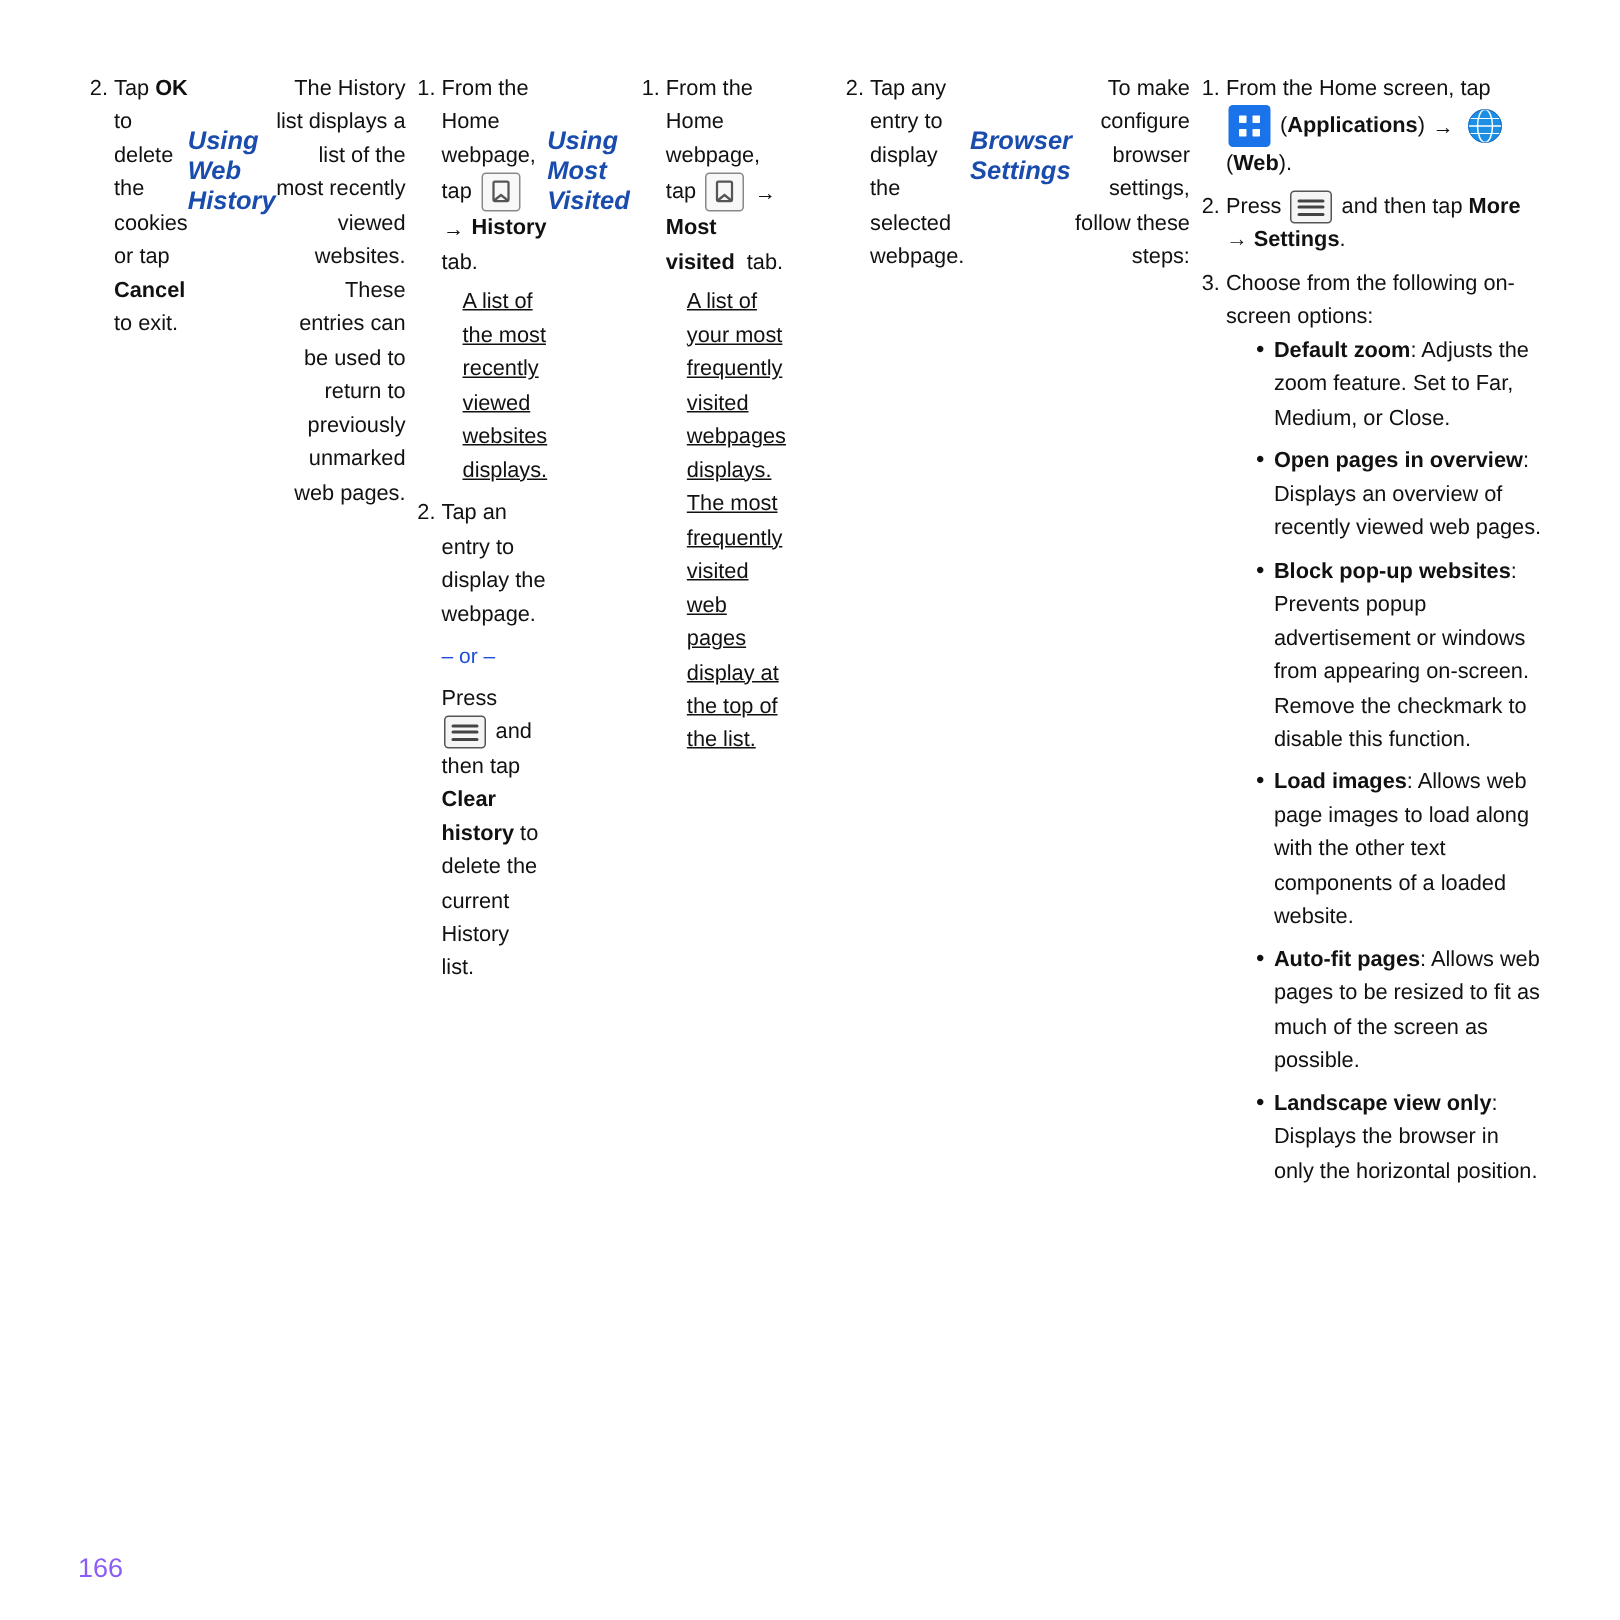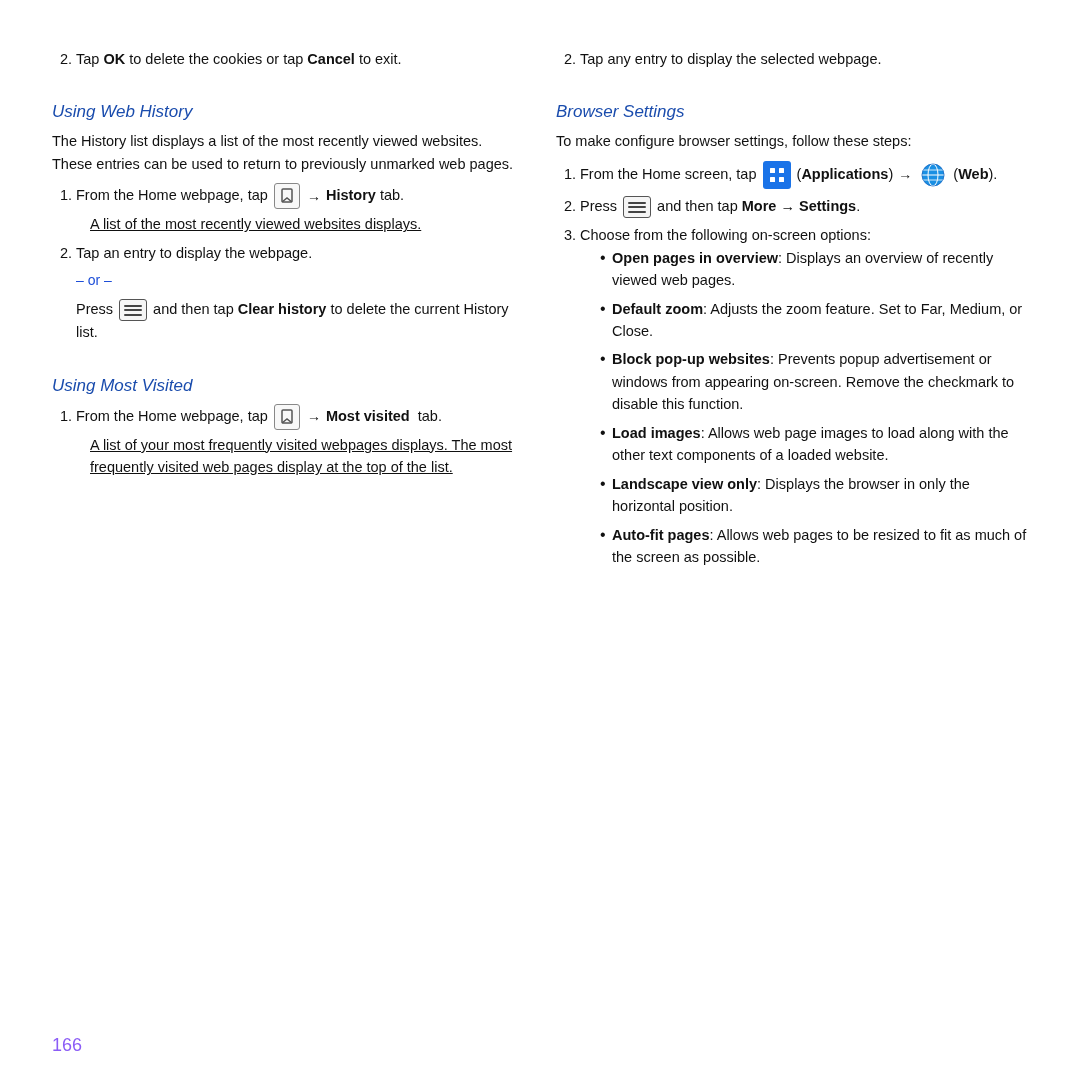--- a/index.html
+++ b/index.html
@@ -17,35 +17,36 @@
     .page {
       display: flex;
       flex-direction: row;
       flex: 1;
       padding: 48px 52px 40px 52px;
       gap: 32px;
     }
     .column {
       flex: 1;
       display: flex;
-      flex-direction: column;
+      flex-direction: row;
       gap: 0;
     }
     .section-title {
       font-style: italic;
-      font-weight: normal;
+      font-weight: bold;
       color: #1a4cad;
       font-size: 17px;
       margin-bottom: 8px;
-      margin-top: 18px;
+      margin-top: 36px;
     }
     p {
       font-size: 14.5px;
       line-height: 1.55;
       margin-bottom: 8px;
+      text-align: right;
     }
     ol {
       margin-left: 24px;
       margin-bottom: 8px;
     }
     ol li {
       font-size: 14.5px;
       line-height: 1.55;
       margin-bottom: 6px;
     }
@@ -253,26 +254,26 @@
         <span class="menu-icon">
           <span class="menu-line"></span>
           <span class="menu-line"></span>
           <span class="menu-line"></span>
         </span>
         and then tap <b>More → Settings</b>.
       </li>
       <li>
         Choose from the following on-screen options:
         <ul>
+          <li><b>Default zoom</b>: Adjusts the zoom feature. Set to Far, Medium, or Close.</li>
           <li><b>Open pages in overview</b>: Displays an overview of recently viewed web pages.</li>
-          <li><b>Default zoom</b>: Adjusts the zoom feature. Set to Far, Medium, or Close.</li>
           <li><b>Block pop-up websites</b>: Prevents popup advertisement or windows from appearing on-screen. Remove the checkmark to disable this function.</li>
           <li><b>Load images</b>: Allows web page images to load along with the other text components of a loaded website.</li>
+          <li><b>Auto-fit pages</b>: Allows web pages to be resized to fit as much of the screen as possible.</li>
           <li><b>Landscape view only</b>: Displays the browser in only the horizontal position.</li>
-          <li><b>Auto-fit pages</b>: Allows web pages to be resized to fit as much of the screen as possible.</li>
         </ul>
       </li>
     </ol>
   </div>
 </div>
 
 <div class="footer">
   <span>166</span>
 </div>
 

